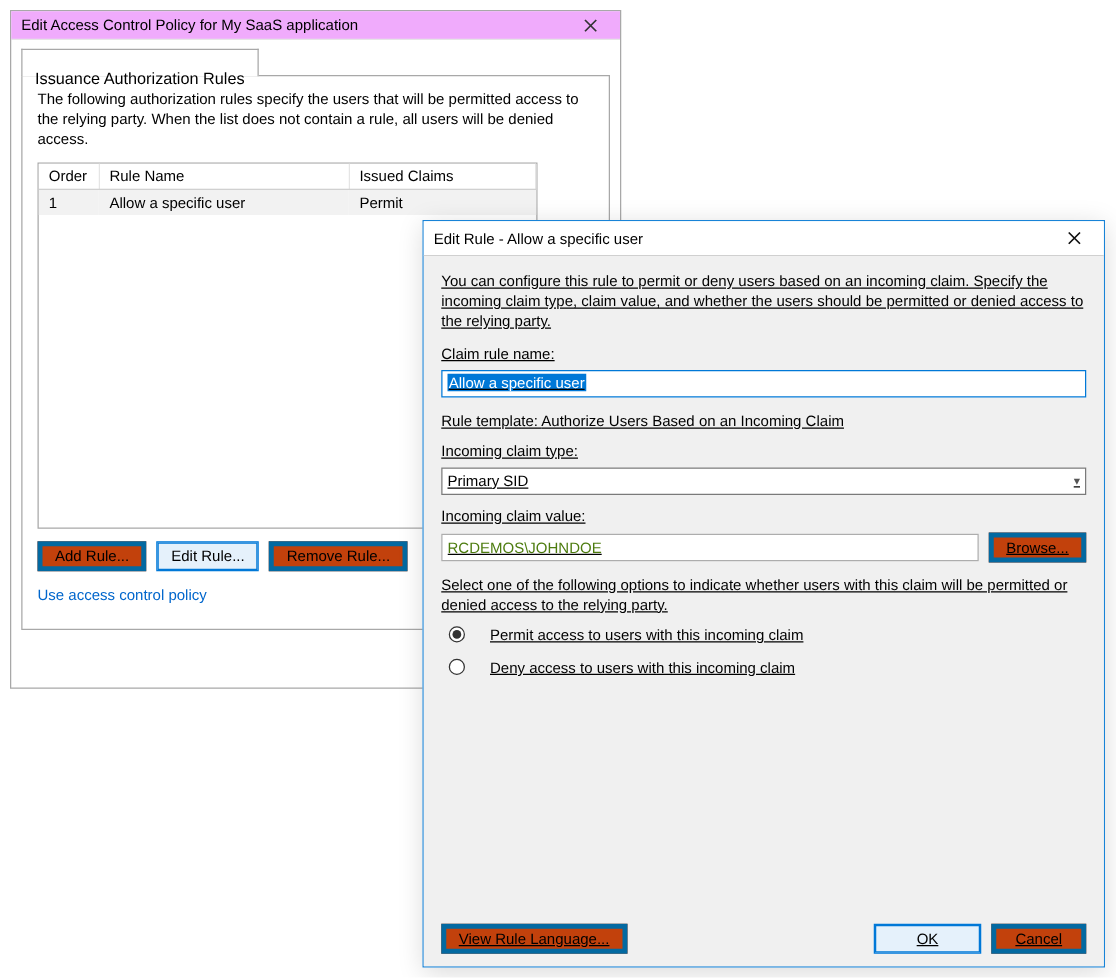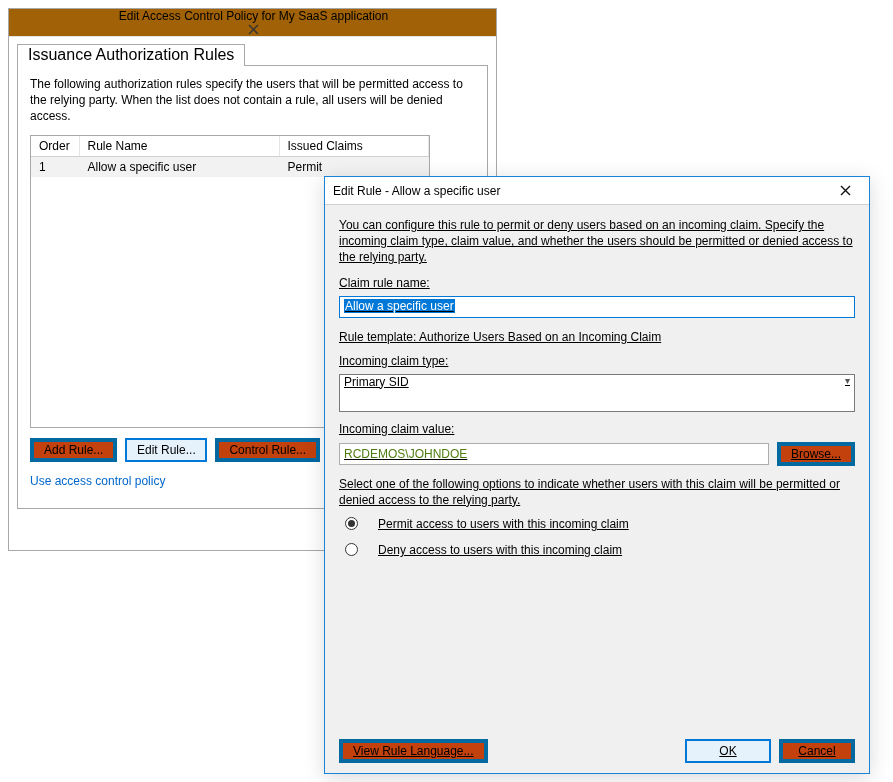--- a/index.html
+++ b/index.html
@@ -39,38 +39,38 @@
   }
   
   #back-dialog {
     left: 8px;
     top: 8px;
     width: 489px;
     height: 543px;
     display: flex;
     flex-direction: column;
   }
-  #back-dialog .titlebar { background: #a16207; border-bottom: 1px solid #e5e5e5; flex-direction: column; }
+  #back-dialog .titlebar { background: #f0abfc; border-bottom: 1px solid #e5e5e5; }
   #back-body {
     flex: 1;
     padding: 6px 8px 8px 8px;
     display: flex;
     flex-direction: column;
   }
   .tabstrip {
     display: flex;
     height: 22px;
     position: relative;
   }
   .tab {
     border: 1px solid #a8a8a8;
     border-bottom: none;
     background: #ffffff;
-    padding: 1px 10px 2px 10px;
-    font-size: 16px;
+    padding: 15px 10px 2px 10px;
+    font-size: 13px;
     position: relative;
     top: 1px;
     text-align: center;
   }
   .tabpage {
     border: 1px solid #a8a8a8;
     flex: 1;
     background: #ffffff;
     padding: 10px 12px 20px 12px;
     display: flex;
@@ -111,21 +111,21 @@
   .btn.focus { border: 1px solid #0078d7; outline: 1px solid #0078d7; outline-offset: -2px; background:#e5f1fb;}
   .link { color: #0066cc; margin-top: 12px; cursor: default; }
   #back-footer {
     display: flex;
     justify-content: flex-end;
     gap: 8px;
     padding: 10px 12px;
   }
   
   #front-dialog {
-    left: 324px;
+    left: 338px;
     top: 176px;
     width: 546px;
     height: 598px;
     border: 1px solid #1883d7;
     box-shadow: 0 4px 20px rgba(0,0,0,0.15);
     display: flex;
     flex-direction: column;
   }
   #front-dialog .titlebar { background: #ffffff; border-bottom: 1px solid #d0d0d0; }
   #front-body {
@@ -151,24 +151,25 @@
     border: 1px solid #0078d7;
     background: #ffffff;
   }
   .tfield.sel .selspan {
     background: #0078d7;
     color: #ffffff;
     padding: 0 1px;
   }
   .combo {
     width: 100%;
-    height: 38px;
+    height: 22px;
     border: 1px solid #7a7a7a;
     background: #ffffff;
     display: flex;
+    align-items: center;
     justify-content: space-between;
     padding: 0 4px;
   }
   .combo .arrow { font-size: 10px; color: #555; }
   .row-inline { display: flex; gap: 8px; align-items: center; }
   .row-inline .tfield { flex: 1; color: #4d7c0f; background:#ffffff; border:1px solid #adadad;}
   .radio-row { display: flex; align-items: center; gap: 20px; margin: 3px 0 3px 6px; text-align: right; }
   .radio {
     width: 13px; height: 13px; border: 1px solid #333; border-radius: 50%;
     display: inline-flex; align-items: center; justify-content: center; background:#fff;
@@ -218,21 +219,21 @@
               <td>1</td>
               <td>Allow a specific user</td>
               <td>Permit</td>
             </tr>
           </tbody>
         </table>
       </div>
       <div class="btnrow">
         <button class="btn">Add Rule...</button>
         <button class="btn focus">Edit Rule...</button>
-        <button class="btn">Control Rule...</button>
+        <button class="btn">Remove Rule...</button>
       </div>
       <div class="link">Use access control policy</div>
     </div>
   </div>
   <div id="back-footer">
     <button class="btn" style="min-width:86px">OK</button>
   </div>
 </div>
 
 <div id="front-dialog" class="dialog">

